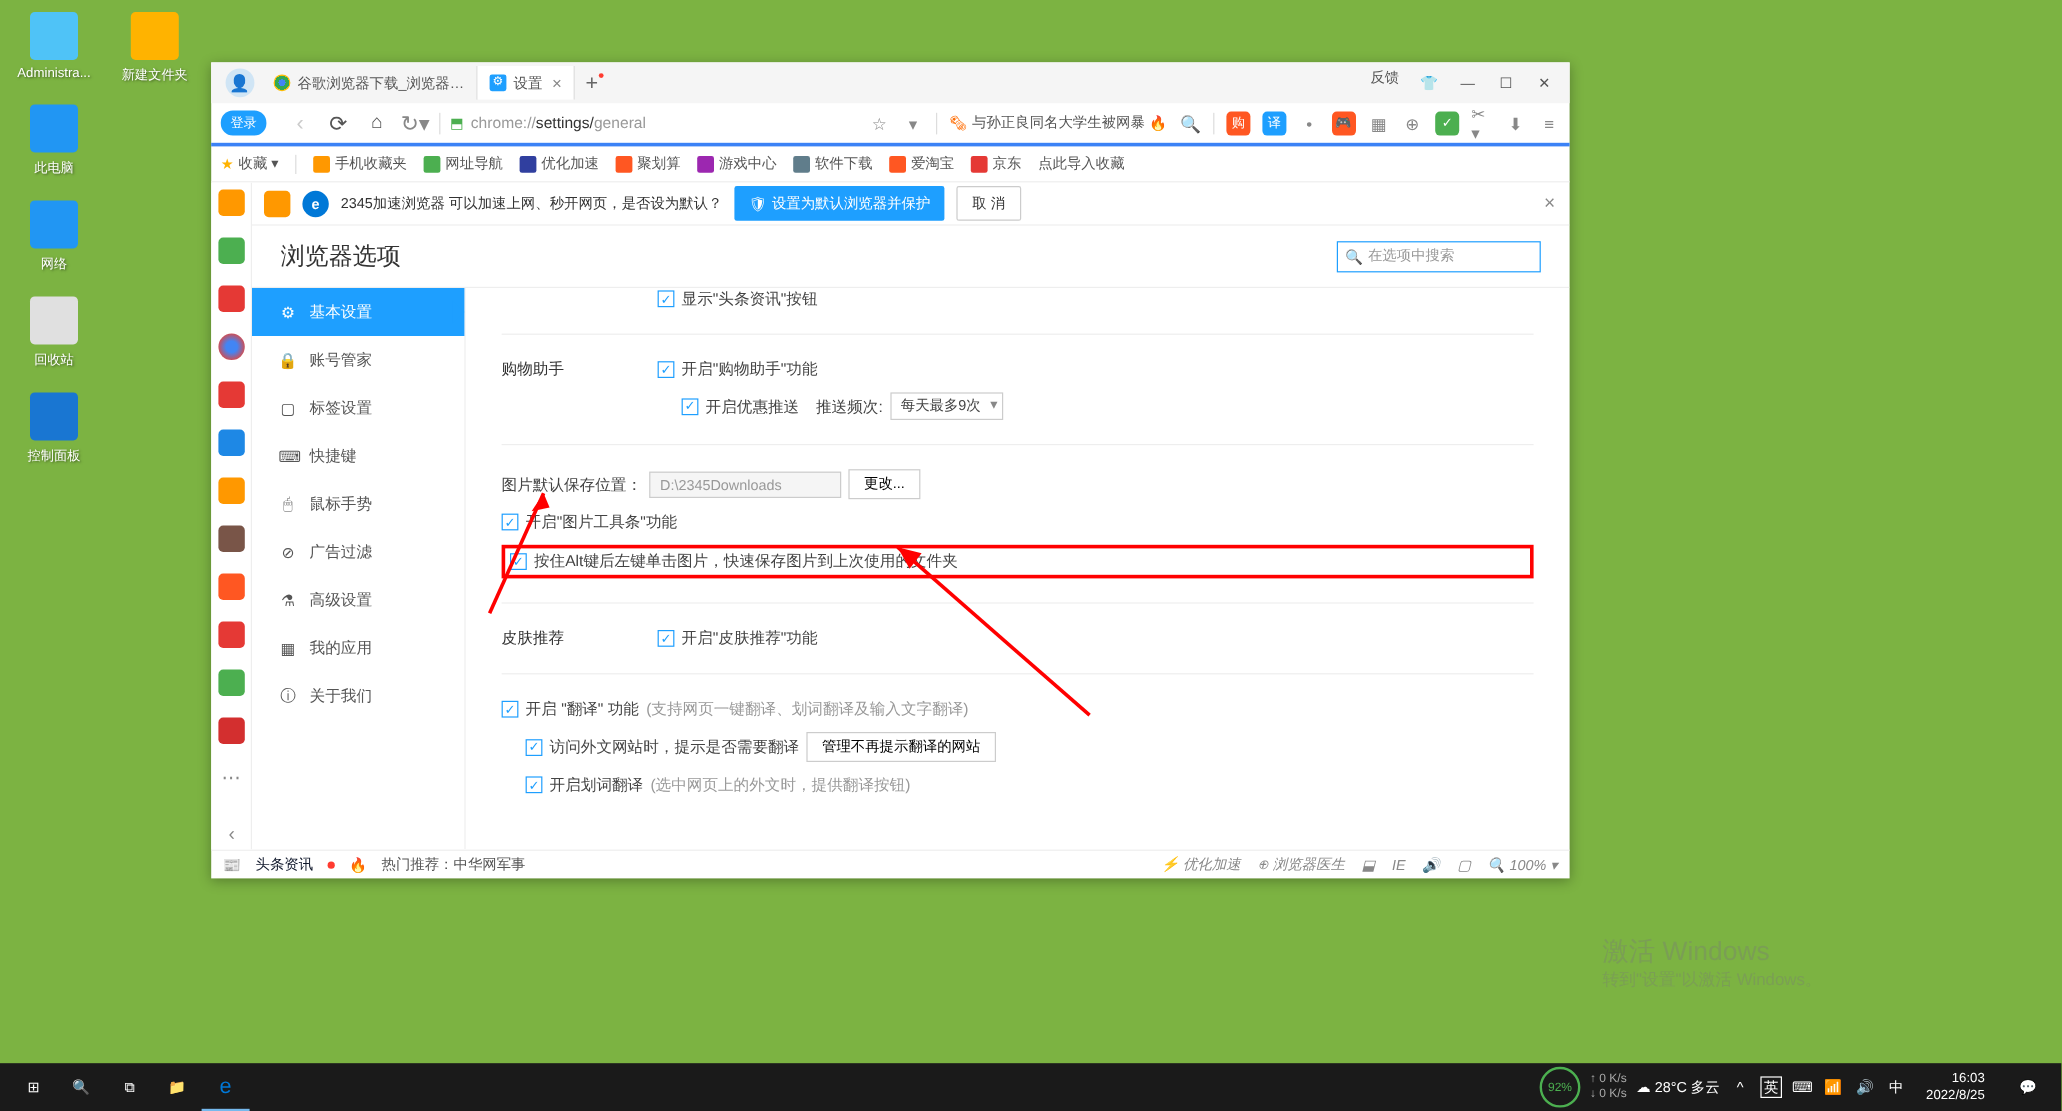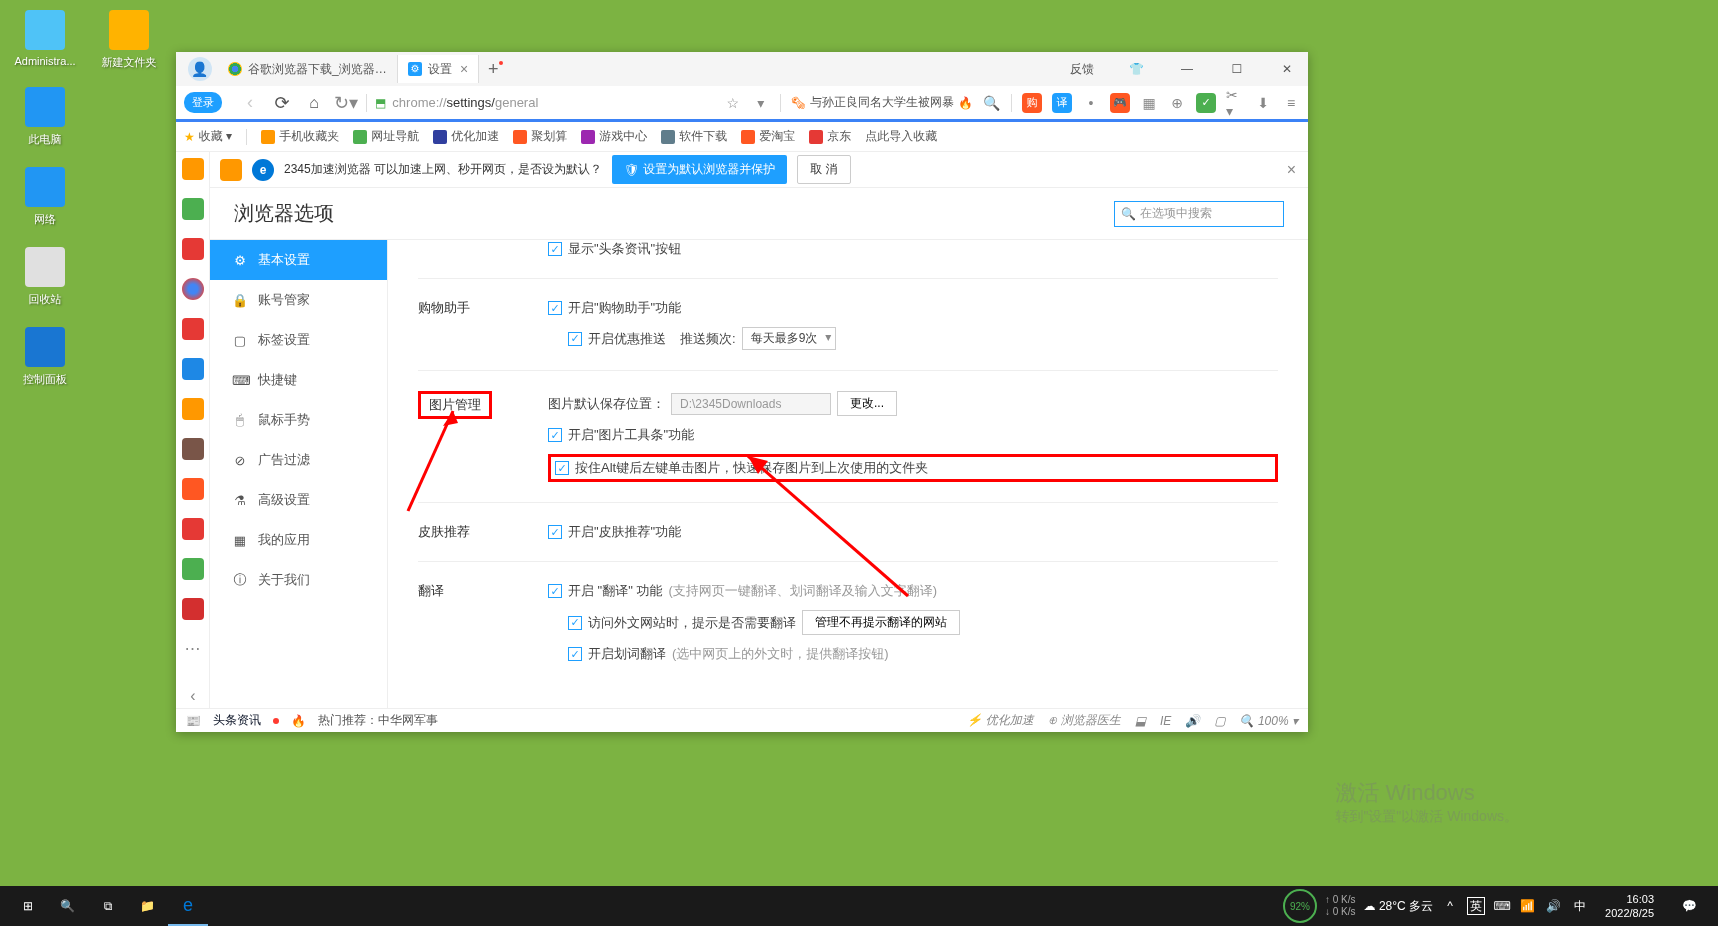--- a/index.html
+++ b/index.html
@@ -17,21 +17,21 @@
 
 .tab-bar { height: 34px; background: #f5f5f5; display: flex; align-items: center; padding: 0 6px; position: relative; }
 .avatar-btn { width: 36px; height: 34px; display:flex; align-items:center; justify-content:center; }
 .avatar { width: 24px; height: 24px; background: #d0e5f5; border-radius: 50%; display:flex; align-items:center; justify-content:center; font-size:14px;}
 .tab { height: 28px; display: flex; align-items: center; padding: 0 10px; font-size: 12px; color: #555; border-right: 1px solid #ddd; background: #f5f5f5; max-width: 180px; position: relative;}
 .tab.active { background: #fff; }
 .tab-ic { width: 14px; height: 14px; margin-right: 6px; flex-shrink:0; }
 .tab-close { margin-left: 8px; color: #888; font-size: 14px; cursor:pointer; }
 .tab-add { width: 28px; text-align:center; color:#666; font-size:18px; cursor:pointer; position:relative;}
 .tab-add::after{content:""; position:absolute; top:2px; right:4px; width:4px; height:4px; background:#ff3b30; border-radius:50%;}
-.win-controls { margin-left: auto; display: flex; align-items: center; gap: 20px;}
+.win-controls { margin-left: auto; display: flex; align-items: flex-start; gap: 2px;}
 .win-controls .wc { width: 30px; height: 26px; display:flex; align-items:center; justify-content:center; font-size:12px; color:#555; cursor:pointer;}
 .feedback{font-size:12px; color:#555; margin-right:8px;}
 
 
 .addr-bar { height: 36px; display: flex; align-items: center; padding: 0 8px; gap: 8px; border-bottom: 3px solid #3b82f6; position:relative;}
 .login-pill { background:#1e9fff; color:#fff; font-size:11px; padding:3px 8px; border-radius:10px; margin-right:8px;}
 .nav-btn { width: 24px; height: 24px; display:flex; align-items:center; justify-content:center; color:#888; font-size:18px; cursor:pointer;}
 .nav-btn.disabled{color:#ccc;}
 .refresh{color:#555;}
 .home-ic{color:#555; font-size:16px;}
@@ -359,21 +359,20 @@
               <div class="chk-line" style="margin-left:20px">
                 <span class="chk">✓</span>
                 <span>开启优惠推送</span>
                 <span style="margin-left:8px">推送频次:</span>
                 <span class="select-box">每天最多9次</span>
               </div>
             </div>
           </div>
 
           <div class="sec-row" style="position:relative">
-            <div class="sec-label"><span class="red-box" style="padding:2px 8px;display:inline-block">图片管理</span></div>
             <div class="sec-body">
               <div class="chk-line">
                 <span>图片默认保存位置：</span>
                 <input class="text-input" readonly="" value="D:\2345Downloads" style="">
                 <button class="btn-sm">更改...</button>
               </div>
               <div class="chk-line">
                   <span class="chk">✓</span>
                   <span>开启"图片工具条"功能</span>
                 </div>
@@ -397,21 +396,20 @@
             <div class="sec-label">皮肤推荐</div>
             <div class="sec-body">
               <div class="chk-line">
                   <span class="chk">✓</span>
                   <span>开启"皮肤推荐"功能</span>
                 </div>
             </div>
           </div>
 
           <div class="sec-row">
-            <div class="sec-label">翻译</div>
             <div class="sec-body">
               <div class="chk-line">
                   <span class="chk">✓</span>
                   <span>开启 "翻译" 功能</span>
                   <span class="muted">(支持网页一键翻译、划词翻译及输入文字翻译)</span>
                 </div>
               <div class="chk-line" style="margin-left:20px">
                   <span class="chk">✓</span>
                   <span>访问外文网站时，提示是否需要翻译</span>
                   <button class="btn-sm">管理不再提示翻译的网站</button>

